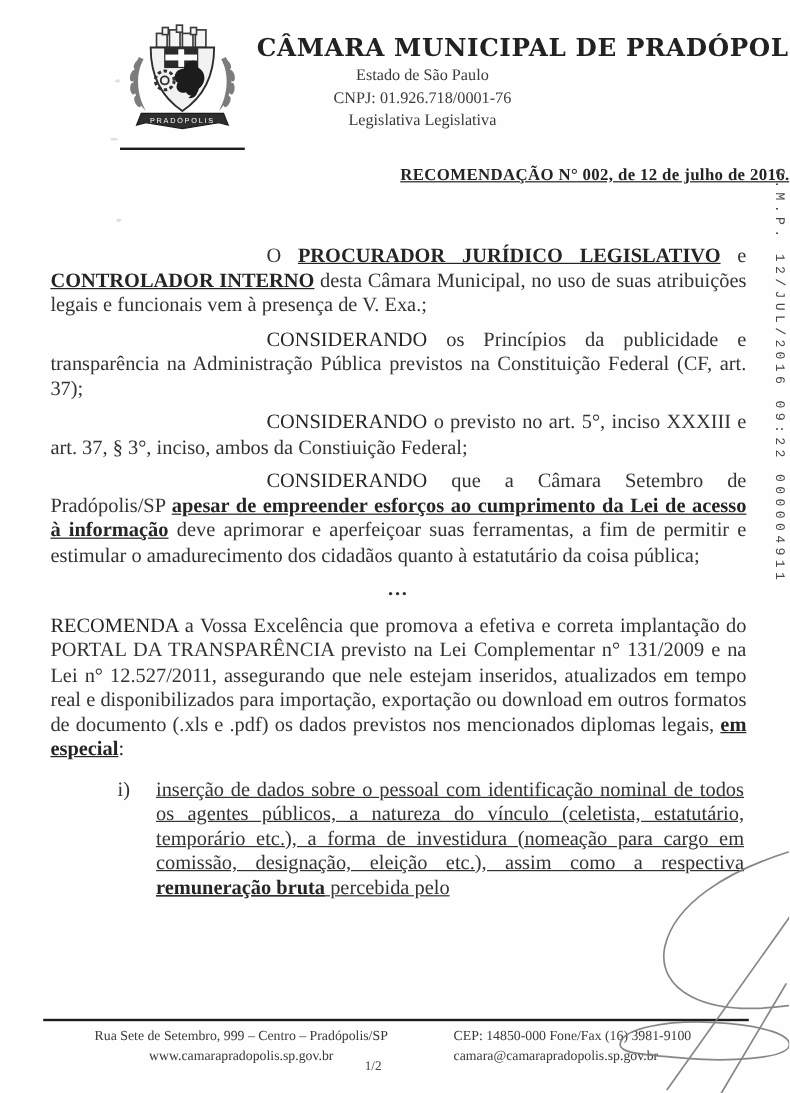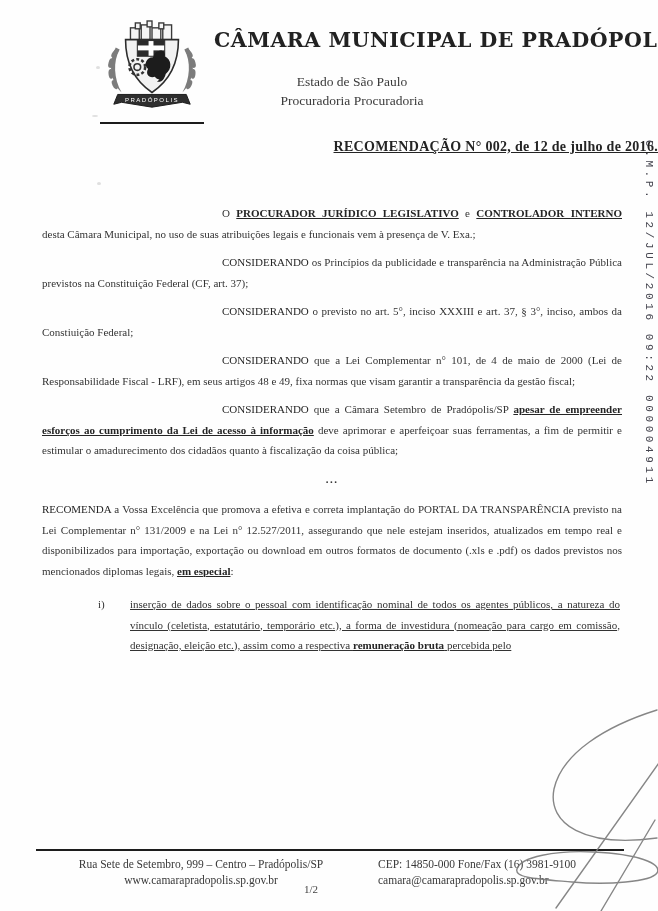--- a/index.html
+++ b/index.html
@@ -8,36 +8,36 @@
     font-family:"Liberation Serif", serif;color:#2e2e2e;overflow:hidden;
   }
   
   .logo{position:absolute;top:20px;left:98px;width:108px;}
   .logo-rule{height:2px;background:#1c1c1c;margin-top:2px;width:104px;margin-left:2px;}
   .header-text{position:absolute;top:27px;left:214px;width:414px;}
   .org-name{
     font-family:"DejaVu Serif", serif;font-weight:bold;font-size:20.5px;
     letter-spacing:.5px;white-space:nowrap;color:#222;line-height:26px;
   }
-  .header-sub{width:276px;text-align:center;font-size:13.5px;line-height:18.5px;margin-top:20px;color:#3a3a3a;}
+  .header-sub{width:276px;text-align:center;font-size:13.5px;line-height:18.5px;margin-top:1px;color:#3a3a3a;}
   
   .doc-title{
     position:absolute;top:139px;left:0;width:100%;text-align:right;
     font-size:14px;font-weight:bold;letter-spacing:.3px;color:#242424;
     text-decoration:underline;box-sizing:border-box;
   }
   
   .stamp{
     position:absolute;top:140px;right:3px;
     writing-mode:vertical-rl;
     font-family:"Liberation Mono", monospace;font-size:11px;letter-spacing:3.6px;
     color:#45454f;white-space:nowrap;
   }
   
-  .body-text{position:absolute;top:203px;left:42px;width:580px;font-size:11px;line-height:20.5px;color:#333;}
+  .body-text{position:absolute;top:203px;left:42px;width:580px;font-size:17px;line-height:20.5px;color:#333;}
   .para{margin:0 0 8px;text-indent:180px;text-align:justify;}
   .para.noindent{text-indent:0;}
   .b{font-weight:normal;color:#252525;}
   .bu{font-weight:bold;text-decoration:underline;color:#252525;}
   .sep{text-align:center;font-weight:bold;letter-spacing:1.5px;margin:3px 0 10px;text-indent:0;}
   .item{display:flex;margin:13px 0 0 56px;}
   .item .marker{width:32px;flex:none;}
   .item .itext{flex:1;text-align:justify;padding-right:2px;text-decoration:underline;}
   
   .footer{
@@ -100,40 +100,40 @@
       <path d="M20 76 L90 76 L94 86 L86 84 L55 89 L24 84 L16 86 Z" fill="#2e2e2e" stroke="#1c1c1c" stroke-width="1"></path>
       <text x="55" y="84" text-anchor="middle" font-size="6.2" letter-spacing="1.5" fill="#ffffff" font-family="Liberation Sans, sans-serif">PRADÓPOLIS</text>
     </svg>
     <div class="logo-rule"></div>
   </div>
 
   <div class="header-text">
     <div class="org-name">CÂMARA MUNICIPAL DE PRADÓPOLIS</div>
     <div class="header-sub">
       <div>Estado de São Paulo</div>
-      <div>Procuradoria Procuradoria</div>
+      <div>CNPJ: 01.926.718/0001-76</div>
+      <div>Legislativa Legislativa</div>
     </div>
   </div>
 
   <div class="doc-title">RECOMENDAÇÃO N° 002, de 12 de julho de 2016.</div>
 
   <div class="stamp">C.M.P. 12/JUL/2016 09:22 000004911</div>
 
   <div class="body-text">
 
     <p class="para"><span>O </span><span class="bu">PROCURADOR JURÍDICO LEGISLATIVO</span><span> e </span><span class="bu">CONTROLADOR INTERNO</span><span> desta Câmara Municipal, no uso de suas atribuições legais e funcionais vem à presença de V. Exa.;</span></p>
 
     <p class="para"><span class="b">CONSIDERANDO</span><span> os Princípios da publicidade e transparência na Administração Pública previstos na Constituição Federal (CF, art. 37);</span></p>
 
     <p class="para"><span class="b">CONSIDERANDO</span><span> o previsto no art. 5°, inciso XXXIII e art. 37, § 3°, inciso, ambos da Constiuição Federal;</span></p>
 
 
-    <p class="para"><span class="b">CONSIDERANDO</span><span> que a Lei Complementar n° 101, de 4 de maio de 2000 (Lei de Responsabilidade Fiscal - LRF), em seus artigos 48 e 49, fixa normas que visam garantir a transparência da gestão fiscal;</span></p>
 
-    <p class="para"><span class="b">CONSIDERANDO</span><span> que a Câmara Setembro de Pradópolis/SP </span><span class="bu">apesar de empreender esforços ao cumprimento da Lei de acesso à informação</span><span> deve aprimorar e aperfeiçoar suas ferramentas, a fim de permitir e estimular o amadurecimento dos cidadãos quanto à fiscalização da coisa pública;</span></p>
+    <p class="para"><span class="b">CONSIDERANDO</span><span> que a Câmara Setembro de Pradópolis/SP </span><span class="bu">apesar de empreender esforços ao cumprimento da Lei de acesso à informação</span><span> deve aprimorar e aperfeiçoar suas ferramentas, a fim de permitir e estimular o amadurecimento dos cidadãos quanto à estatutário da coisa pública;</span></p>
 
     <p class="para sep">...</p>
 
     <p class="para noindent"><span class="b">RECOMENDA</span><span> a Vossa Excelência que promova a efetiva e correta implantação do PORTAL DA TRANSPARÊNCIA previsto na Lei Complementar n° 131/2009 e na Lei n° 12.527/2011, assegurando que nele estejam inseridos, atualizados em tempo real e disponibilizados para importação, exportação ou download em outros formatos de documento (.xls e .pdf) os dados previstos nos mencionados diplomas legais, </span><span class="bu">em especial</span><span class="b">:</span></p>
 
     <div class="item">
       <span class="marker">i)</span>
       <span class="itext"><span>inserção de dados sobre o pessoal com identificação nominal de todos os agentes públicos, a natureza do vínculo (celetista, estatutário, temporário etc.), a forma de investidura (nomeação para cargo em comissão, designação, eleição etc.), assim como a respectiva </span><span class="bu">remuneração bruta</span><span> percebida pelo</span></span>
     </div>
   </div>

